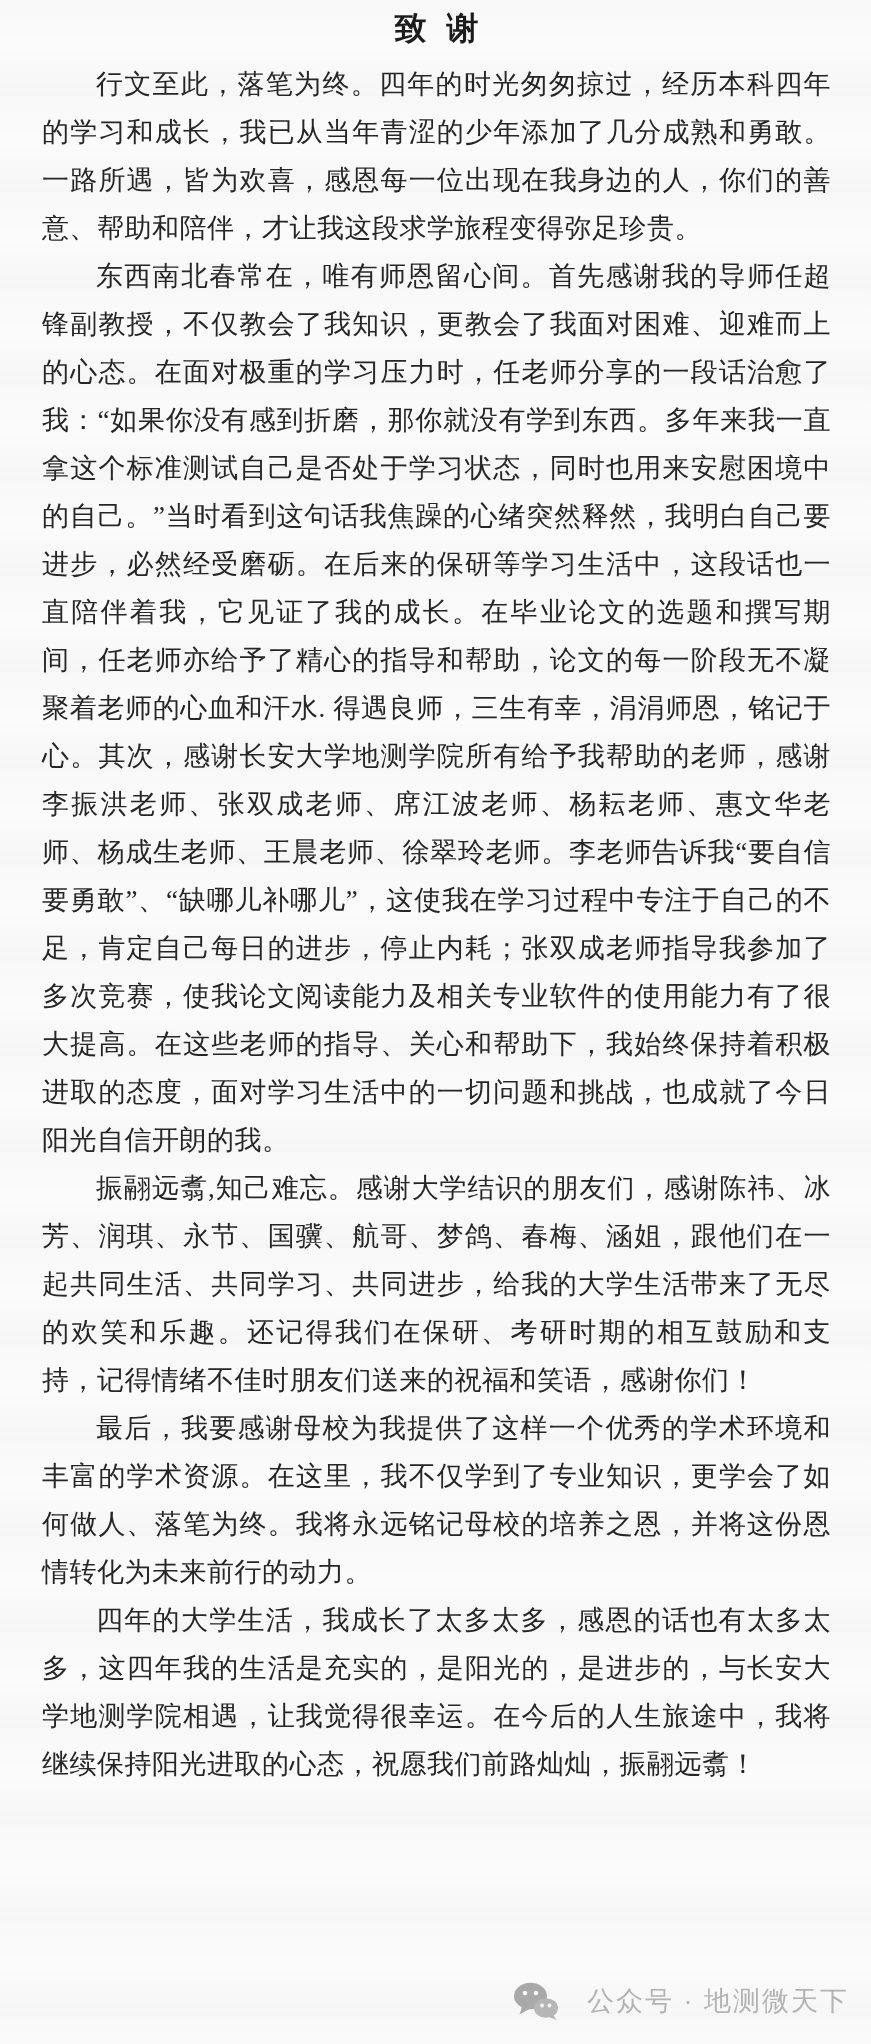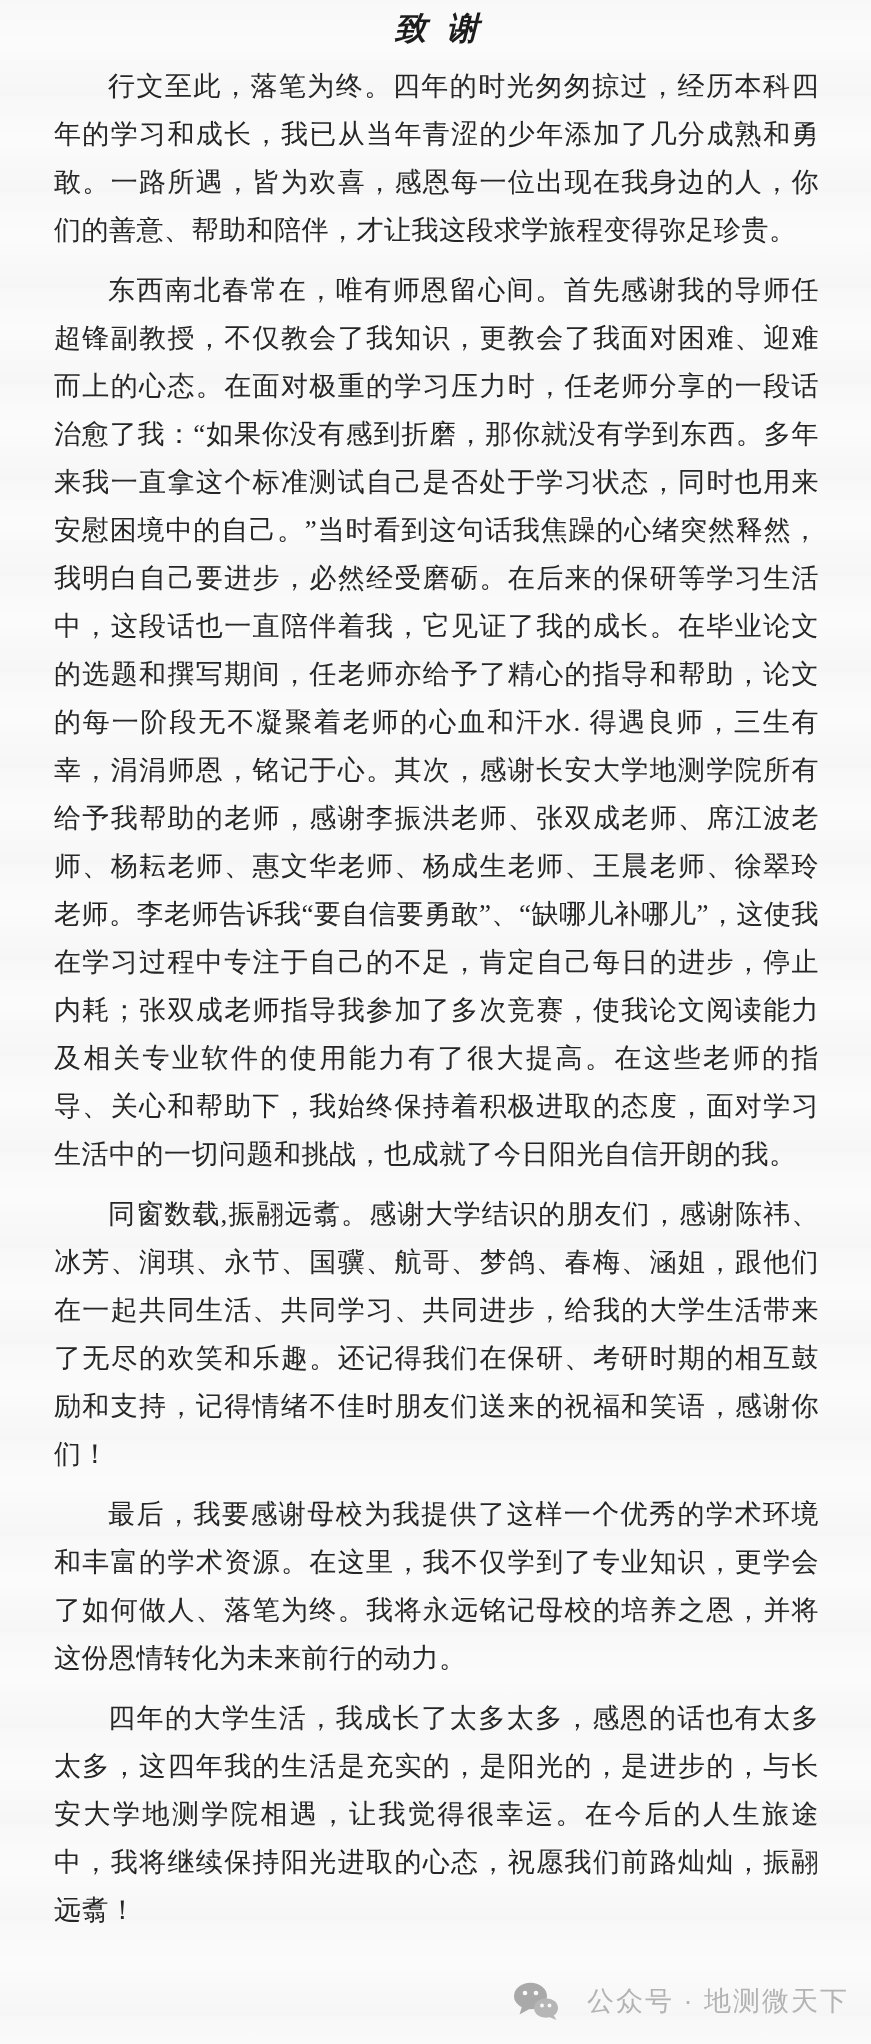--- a/index.html
+++ b/index.html
@@ -23,24 +23,23 @@
   }
   .title {
     margin: 2px 0 10px 0;
     font-size: 32px;
     line-height: 44px;
     font-weight: 700;
     text-align: center;
     letter-spacing: 20px;
     padding-left: 20px; 
     color: #1c1c1c;
-    font-style: italic;
   }
   .body p {
-    margin: 12px;
+    margin: 0;
     font-size: 27px;
     line-height: 48px;
     text-indent: 2em;
     text-align: justify;
     text-justify: inter-character;
     letter-spacing: 0.5px;
   }
   .watermark {
     position: absolute;
     top: 1982px;
@@ -62,21 +61,21 @@
 </head>
 <body>
 
 <div class="page">
 
   <h1 class="title">致谢</h1>
 
   <div class="body">
     <p>行文至此，落笔为终。四年的时光匆匆掠过，经历本科四年的学习和成长，我已从当年青涩的少年添加了几分成熟和勇敢。一路所遇，皆为欢喜，感恩每一位出现在我身边的人，你们的善意、帮助和陪伴，才让我这段求学旅程变得弥足珍贵。</p>
     <p>东西南北春常在，唯有师恩留心间。首先感谢我的导师任超锋副教授，不仅教会了我知识，更教会了我面对困难、迎难而上的心态。在面对极重的学习压力时，任老师分享的一段话治愈了我：“如果你没有感到折磨，那你就没有学到东西。多年来我一直拿这个标准测试自己是否处于学习状态，同时也用来安慰困境中的自己。”当时看到这句话我焦躁的心绪突然释然，我明白自己要进步，必然经受磨砺。在后来的保研等学习生活中，这段话也一直陪伴着我，它见证了我的成长。在毕业论文的选题和撰写期间，任老师亦给予了精心的指导和帮助，论文的每一阶段无不凝聚着老师的心血和汗水. 得遇良师，三生有幸，涓涓师恩，铭记于心。其次，感谢长安大学地测学院所有给予我帮助的老师，感谢李振洪老师、张双成老师、席江波老师、杨耘老师、惠文华老师、杨成生老师、王晨老师、徐翠玲老师。李老师告诉我“要自信要勇敢”、“缺哪儿补哪儿”，这使我在学习过程中专注于自己的不足，肯定自己每日的进步，停止内耗；张双成老师指导我参加了多次竞赛，使我论文阅读能力及相关专业软件的使用能力有了很大提高。在这些老师的指导、关心和帮助下，我始终保持着积极进取的态度，面对学习生活中的一切问题和挑战，也成就了今日阳光自信开朗的我。</p>
-    <p>同窗数载,振翮远翥。感谢大学结识的朋友们，感谢陈祎、冰芳、润琪、永节、国骥、航哥、梦鸽、春梅、涵姐，跟他们在一起共同生活、共同学习、共同进步，给我的大学生活带来了无尽的欢笑和乐趣。还记得我们在保研、考研时期的相互鼓励和支持，记得情绪不佳时朋友们送来的祝福和笑语，感谢你们！</p>
+    <p>振翮远翥,知己难忘。感谢大学结识的朋友们，感谢陈祎、冰芳、润琪、永节、国骥、航哥、梦鸽、春梅、涵姐，跟他们在一起共同生活、共同学习、共同进步，给我的大学生活带来了无尽的欢笑和乐趣。还记得我们在保研、考研时期的相互鼓励和支持，记得情绪不佳时朋友们送来的祝福和笑语，感谢你们！</p>
     <p>最后，我要感谢母校为我提供了这样一个优秀的学术环境和丰富的学术资源。在这里，我不仅学到了专业知识，更学会了如何做人、落笔为终。我将永远铭记母校的培养之恩，并将这份恩情转化为未来前行的动力。</p>
     <p>四年的大学生活，我成长了太多太多，感恩的话也有太多太多，这四年我的生活是充实的，是阳光的，是进步的，与长安大学地测学院相遇，让我觉得很幸运。在今后的人生旅途中，我将继续保持阳光进取的心态，祝愿我们前路灿灿，振翮远翥！</p>
   </div>
 
   <div class="watermark">
     <span class="wm-icon">
       <svg width="46" height="38" viewBox="0 0 46 38" aria-hidden="true">
         <ellipse cx="17.5" cy="14" rx="16.5" ry="13.2" fill="#a9a9a9"></ellipse>
         <path d="M9 24.5 L6.5 32.5 L16 27.2 Z" fill="#a9a9a9"></path>
         <circle cx="12" cy="11" r="2.3" fill="#fbfbfb"></circle>

